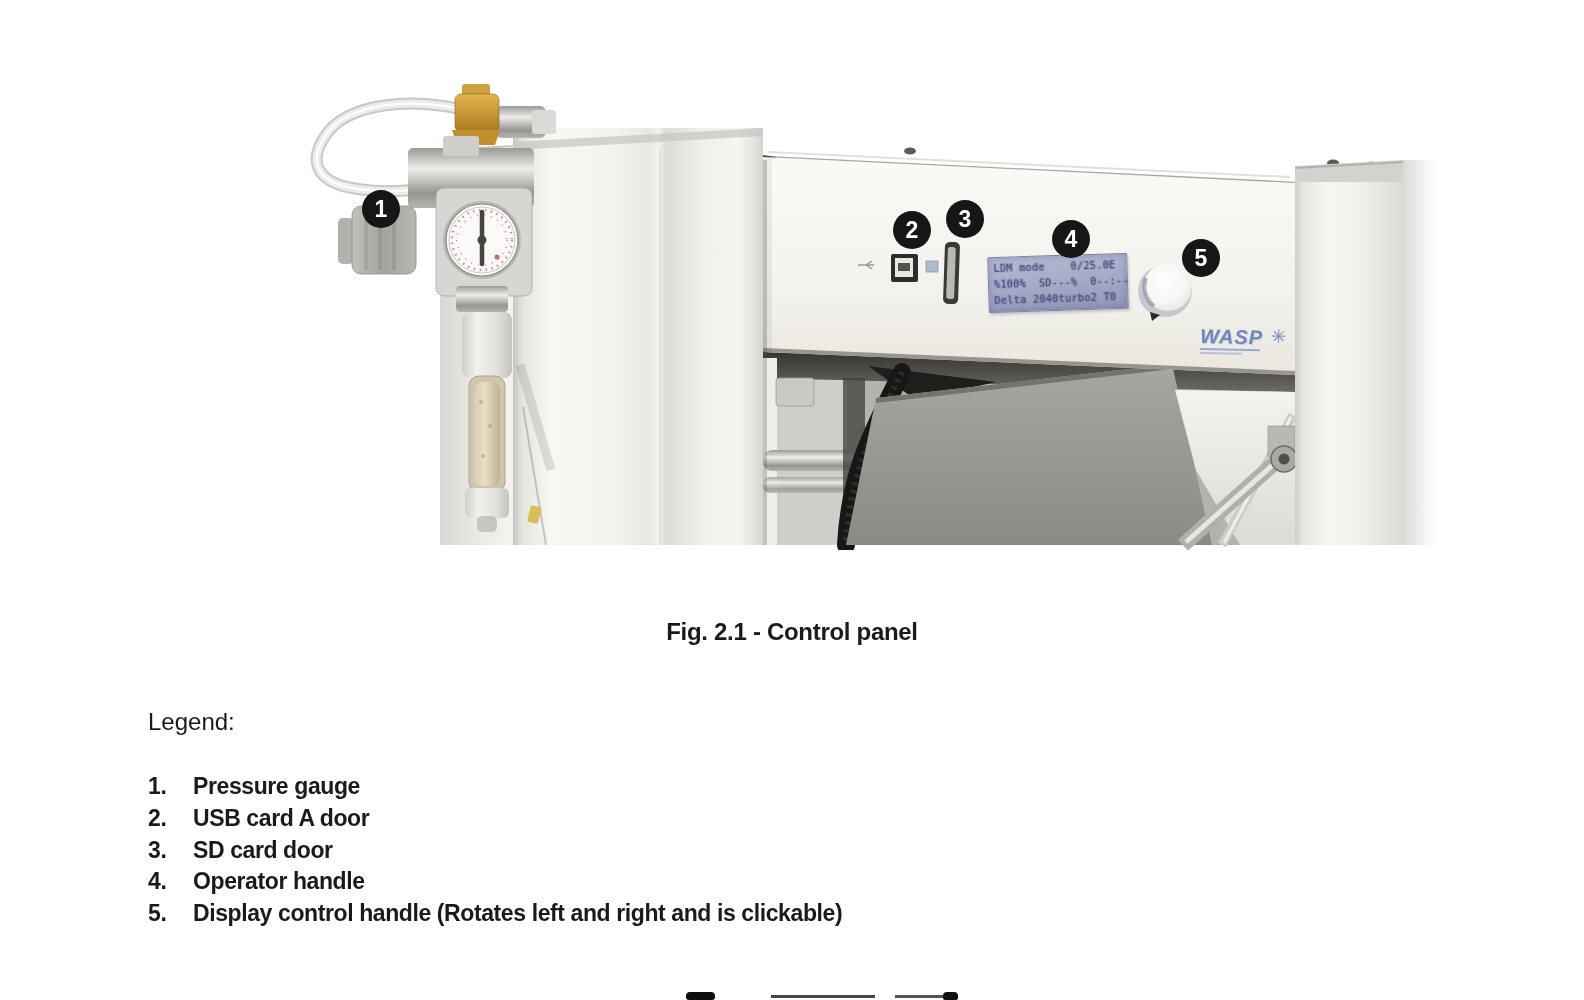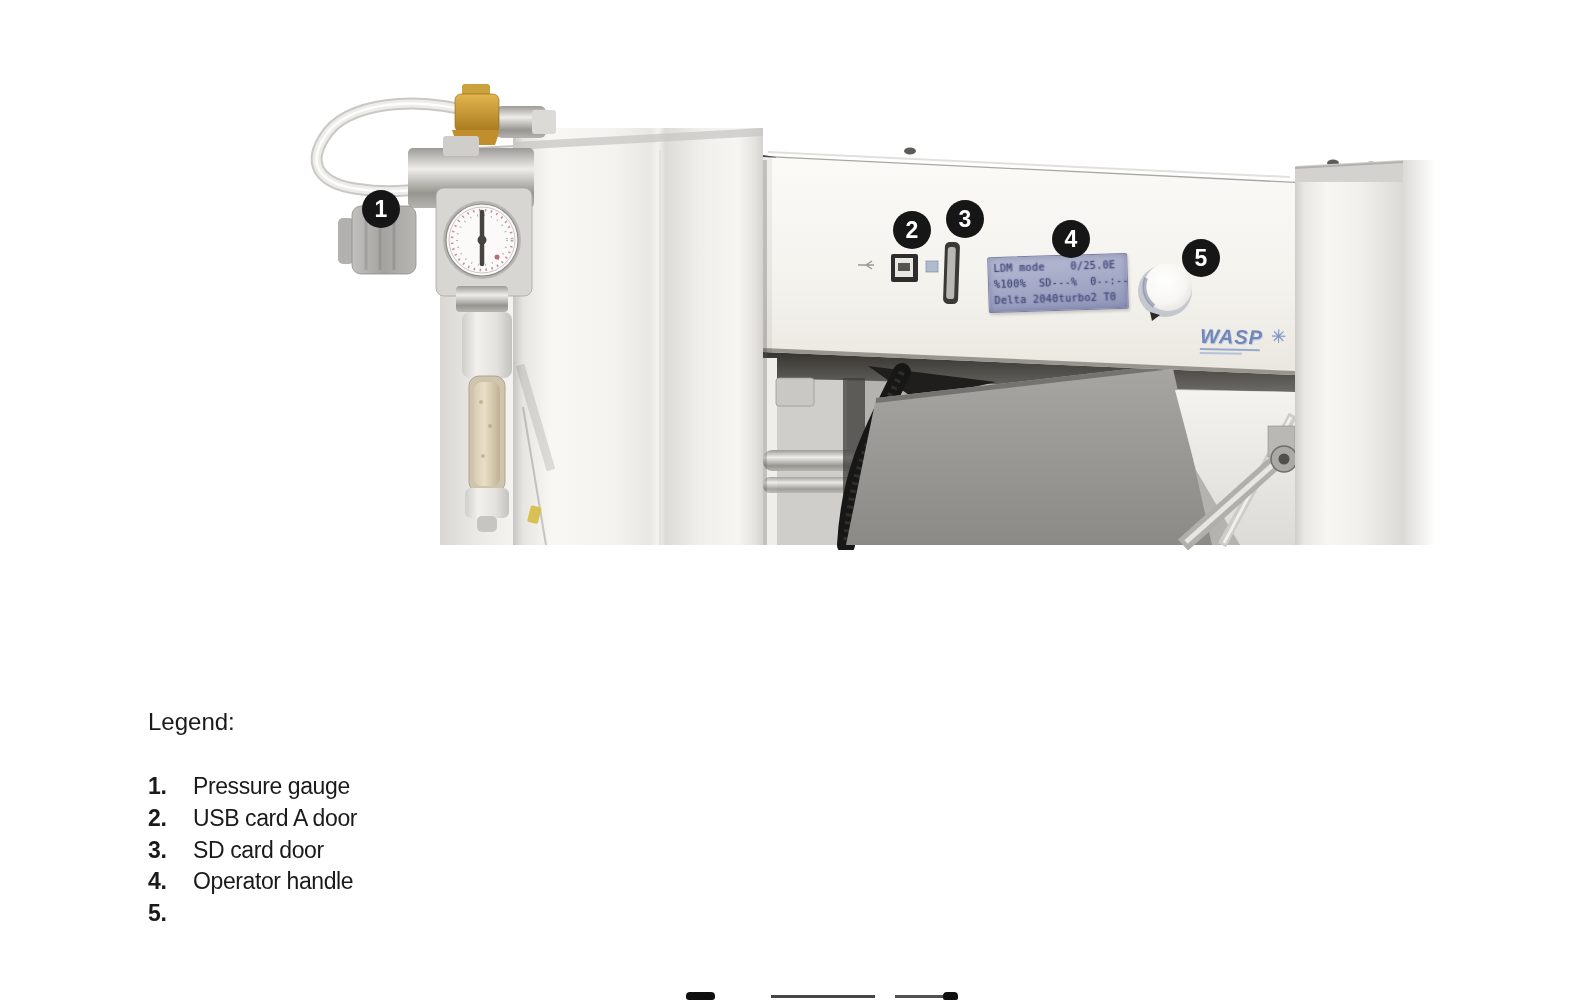--- a/index.html
+++ b/index.html
@@ -31,21 +31,21 @@
   .wasp-mark{position:absolute;right:14px;top:-1px;font-size:18px;color:#7d93c4;
        text-shadow:0 0 1px #aab9dc;}
 
   .fig-caption{position:absolute;left:0;right:0;top:618px;text-align:center;
        font-size:24px;font-weight:700;letter-spacing:-.3px;}
 
   .legend-heading{position:absolute;left:148px;top:708px;font-size:24px;font-weight:400;}
   .legend-list{position:absolute;left:148px;top:771px;width:1000px;}
   .lg-row{display:flex;height:31.7px;align-items:center;}
   .lg-num{width:45px;font-size:23px;font-weight:700;letter-spacing:-.3px;}
-  .lg-txt{font-size:23px;font-weight:400;letter-spacing:-.4px;}
+  .lg-txt{font-size:23px;font-weight:700;letter-spacing:-.4px;}
 
   .frag{position:absolute;}
 </style>
 </head>
 <body>
 
 <div id="page">
 
   <div id="photo">
 
@@ -259,20 +259,21 @@
       <div class="wasp-subline"></div>
     </div>
 
     <div class="badge" style="left:62px;top:110px">1</div>
     <div class="badge" style="left:593px;top:131px">2</div>
     <div class="badge" style="left:646px;top:120px">3</div>
     <div class="badge" style="left:752px;top:140px">4</div>
     <div class="badge" style="left:882px;top:159px">5</div>
   </div>
 
+  <div class="fig-caption">Fig. 2.1 - Control panel</div>
 
   <div class="legend-heading">Legend:</div>
 
   <div class="legend-list">
     <div class="lg-row">
       <span class="lg-num">1.</span>
       <span class="lg-txt">Pressure gauge</span>
     </div>
     <div class="lg-row">
       <span class="lg-num">2.</span>
@@ -281,20 +282,21 @@
     <div class="lg-row">
       <span class="lg-num">3.</span>
       <span class="lg-txt">SD card door</span>
     </div>
     <div class="lg-row">
       <span class="lg-num">4.</span>
       <span class="lg-txt">Operator handle</span>
     </div>
     <div class="lg-row">
       <span class="lg-num">5.</span>
+      <span class="lg-txt">Display control handle (Rotates left and right and is clickable)</span>
     </div>
   </div>
 
   <div>
     <div class="frag" style="left:686px;top:992px;width:29px;height:8px;border-radius:4px 4px 3px 3px;background:#0e0e0e"></div>
     <div class="frag" style="left:771px;top:995px;width:104px;height:3px;background:#474747"></div>
     <div class="frag" style="left:895px;top:995px;width:49px;height:3px;background:#525252"></div>
     <div class="frag" style="left:943px;top:992px;width:15px;height:8px;border-radius:4px 4px 2px 2px;background:#101010"></div>
   </div>
 

